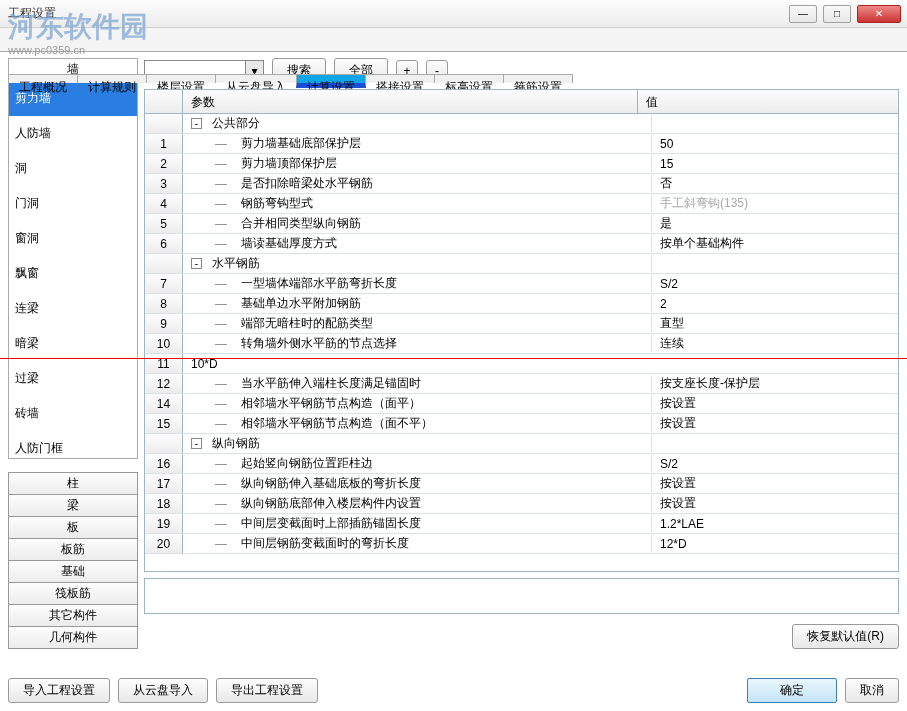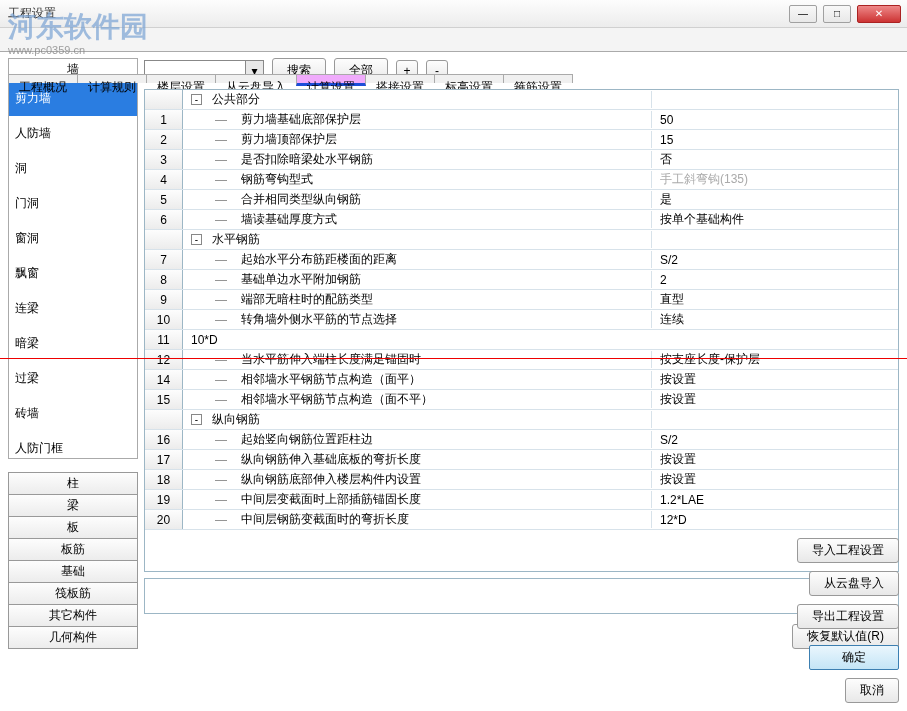--- a/index.html
+++ b/index.html
@@ -10,21 +10,21 @@
 .watermark-url { font-size: 11px; color: #888; opacity: 0.8; margin-top: -2px; }
 
 .titlebar { height: 28px; background: linear-gradient(#fdfdfd, #ececec); border-bottom: 1px solid #d0d0d0; display: flex; align-items: center; padding-left: 8px; }
 .titlebar-title { font-size: 12px; color: #333; flex: 1; }
 .win-btns { display: flex; gap: 6px; padding-right: 6px; }
 .win-btn { width: 28px; height: 18px; border: 1px solid #a0a0a0; border-radius: 2px; display: flex; align-items: center; justify-content: center; font-size: 10px; background: linear-gradient(#f8f8f8,#e8e8e8); }
 .win-btn.close { background: linear-gradient(#e88,#c33); color: #fff; border-color: #a22; width: 44px; }
 
 .tabs { height: 24px; display: flex; border-bottom: 1px solid #aaa; background: #f4f4f4; padding-left: 8px; }
 .tab { padding: 4px 10px; border: 1px solid #aaa; border-bottom: none; margin-right: -1px; background: #f0f0f0; position: relative; top: 1px; cursor: pointer; margin-top: 45px; }
-.tab.active { background: #f0abfc; border-bottom: 3px solid #1d4ed8; }
+.tab.active { background: #0ea5e9; border-bottom: 5px solid #1d4ed8; }
 
 .red-line { position: absolute; height: 1px; background: #e00; left: 0; right: 0; top: 358px; z-index: 50; pointer-events: none; }
 
 .body-area { display: flex; height: 597px; padding: 6px 8px 0 8px; gap: 6px; }
 
 .left-col { width: 130px; display: flex; flex-direction: column; }
 .cat-header { border: 1px solid #aaa; text-align: center; padding: 2px 0; background: #fff; }
 .cat-list { border: 1px solid #aaa; border-top: none; flex: 0 0 auto; height: 378px; background: #fff; }
 .cat-item { padding: 9px 6px; cursor: pointer; }
 .cat-item.selected { background: #2a7de1; color: #fff; }
@@ -54,21 +54,21 @@
 .c-param { flex: 1; border-right: 1px solid #d7e2ea; padding-left: 8px; display: flex; align-items: center; gap: 6px; }
 .c-val { width: 246px; padding-left: 8px; }
 .c-val.disabled { color: #aaa; }
 .toggle { width: 11px; height: 11px; border: 1px solid #888; display: inline-flex; align-items: center; justify-content: center; font-size: 10px; line-height: 1; margin-right: 4px; }
 .indent1 { padding-left: 32px; }
 .indent1::before { content: "—"; color: #888; margin-right: 8px; }
 
 .desc-box { border: 1px solid #9cb6c5; height: 36px; background: #fff; }
 .restore-row { display: flex; justify-content: flex-end; padding-top: 4px; }
 
-.bottom-bar { position: absolute; bottom: 8px; left: 8px; right: 8px; display: flex; align-items: flex-end; gap: 8px; flex-direction: column; }
+.bottom-bar { position: absolute; bottom: 8px; left: 8px; right: 8px; display: flex; align-items: center; gap: 8px; }
 .bottom-bar .spacer { flex: 1; }
 .ok-btn { border: 1px solid #3c7fb1; border-radius: 2px; background: linear-gradient(#eaf6fd,#c4e5f6); padding: 3px 32px; cursor: pointer; }
 </style>
 </head>
 <body>
 
 <div class="watermark">
   <div class="watermark-logo">河东软件园</div>
   <div class="watermark-url">www.pc0359.cn</div>
 </div>
@@ -129,20 +129,25 @@
       <div class="select-box">
         <span class="arrow">▾</span>
       </div>
       <div class="btn">搜索</div>
       <div class="btn">全部</div>
       <div class="small-btn">+</div>
       <div class="small-btn">-</div>
     </div>
 
     <div class="grid-wrap">
+      <div class="grid-header">
+        <div class="gh-num"></div>
+        <div class="gh-param">参数</div>
+        <div class="gh-val">值</div>
+      </div>
       <div class="grid-body" id="gridbody">
           <div class="row group">
             <div class="c-num"></div>
             <div class="c-param">
               <span class="toggle">-</span>
               <span>公共部分</span>
             </div>
             <div class="c-val"></div>
           </div>
           <div class="row">
@@ -178,21 +183,21 @@
           <div class="row group">
             <div class="c-num"></div>
             <div class="c-param">
               <span class="toggle">-</span>
               <span>水平钢筋</span>
             </div>
             <div class="c-val"></div>
           </div>
           <div class="row">
             <div class="c-num">7</div>
-            <div class="c-param indent1">起始水平分布筋距楼面的距离</div>
+            <div class="c-param indent1">一型墙体端部水平筋弯折长度</div>
             <div class="c-val">S/2</div>
           </div>
           <div class="row">
             <div class="c-num">8</div>
             <div class="c-param indent1">基础单边水平附加钢筋</div>
             <div class="c-val">2</div>
           </div>
           <div class="row">
             <div class="c-num">9</div>
             <div class="c-param indent1">端部无暗柱时的配筋类型</div>

